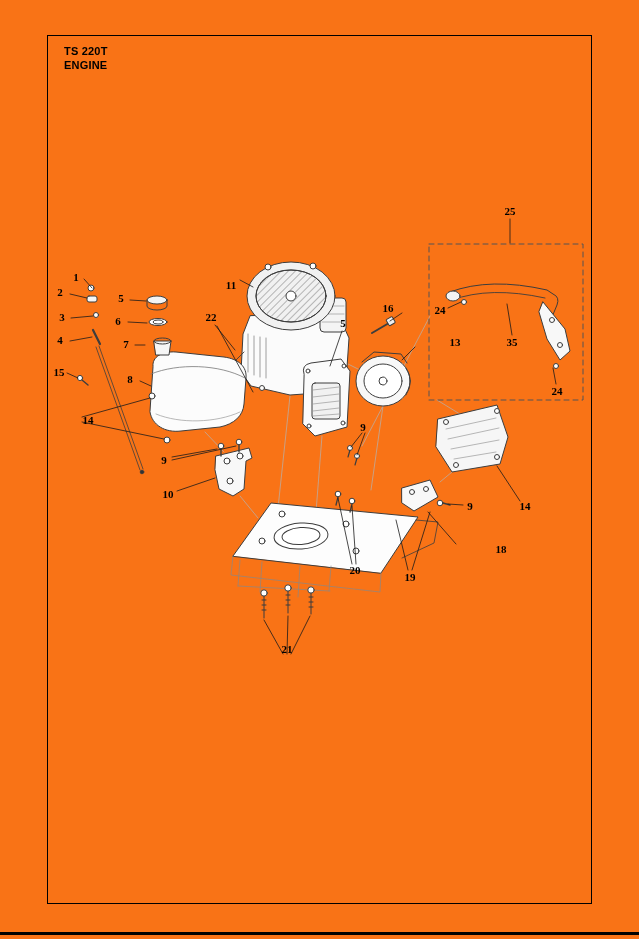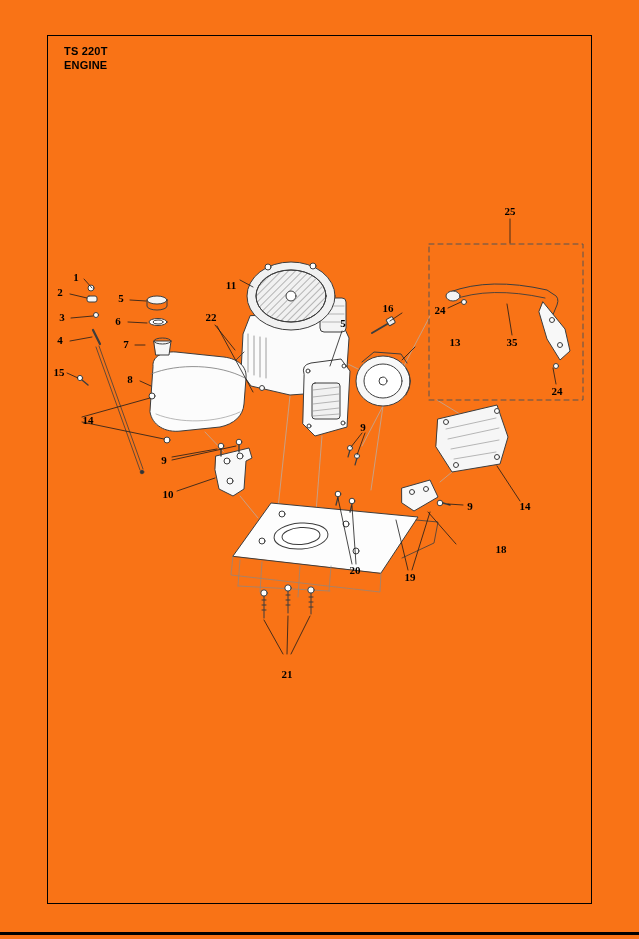--- a/index.html
+++ b/index.html
@@ -282,18 +282,18 @@
       <span class="callout" style="left: 510px; top: 211px;">25</span>
       <span class="callout" style="left: 440px; top: 310px;">24</span>
       <span class="callout" style="left: 512px; top: 342px;">35</span>
       <span class="callout" style="left: 557px; top: 391px;">24</span>
       <span class="callout" style="left: 363px; top: 427px;">9</span>
       <span class="callout" style="left: 525px; top: 506px;">14</span>
       <span class="callout" style="left: 470px; top: 506px;">9</span>
       <span class="callout" style="left: 461px; top: 549px; margin-left: 40px;">18</span>
       <span class="callout" style="left: 410px; top: 577px;">19</span>
       <span class="callout" style="left: 355px; top: 570px;">20</span>
-      <span class="callout" style="left: 287px; top: 674px;">21</span>
+      <span class="callout" style="left: 287px; top: 649px;">21</span>
     </div>
 
   <div class="footer-rule"></div>
 
 </div>
 
 </body></html>

